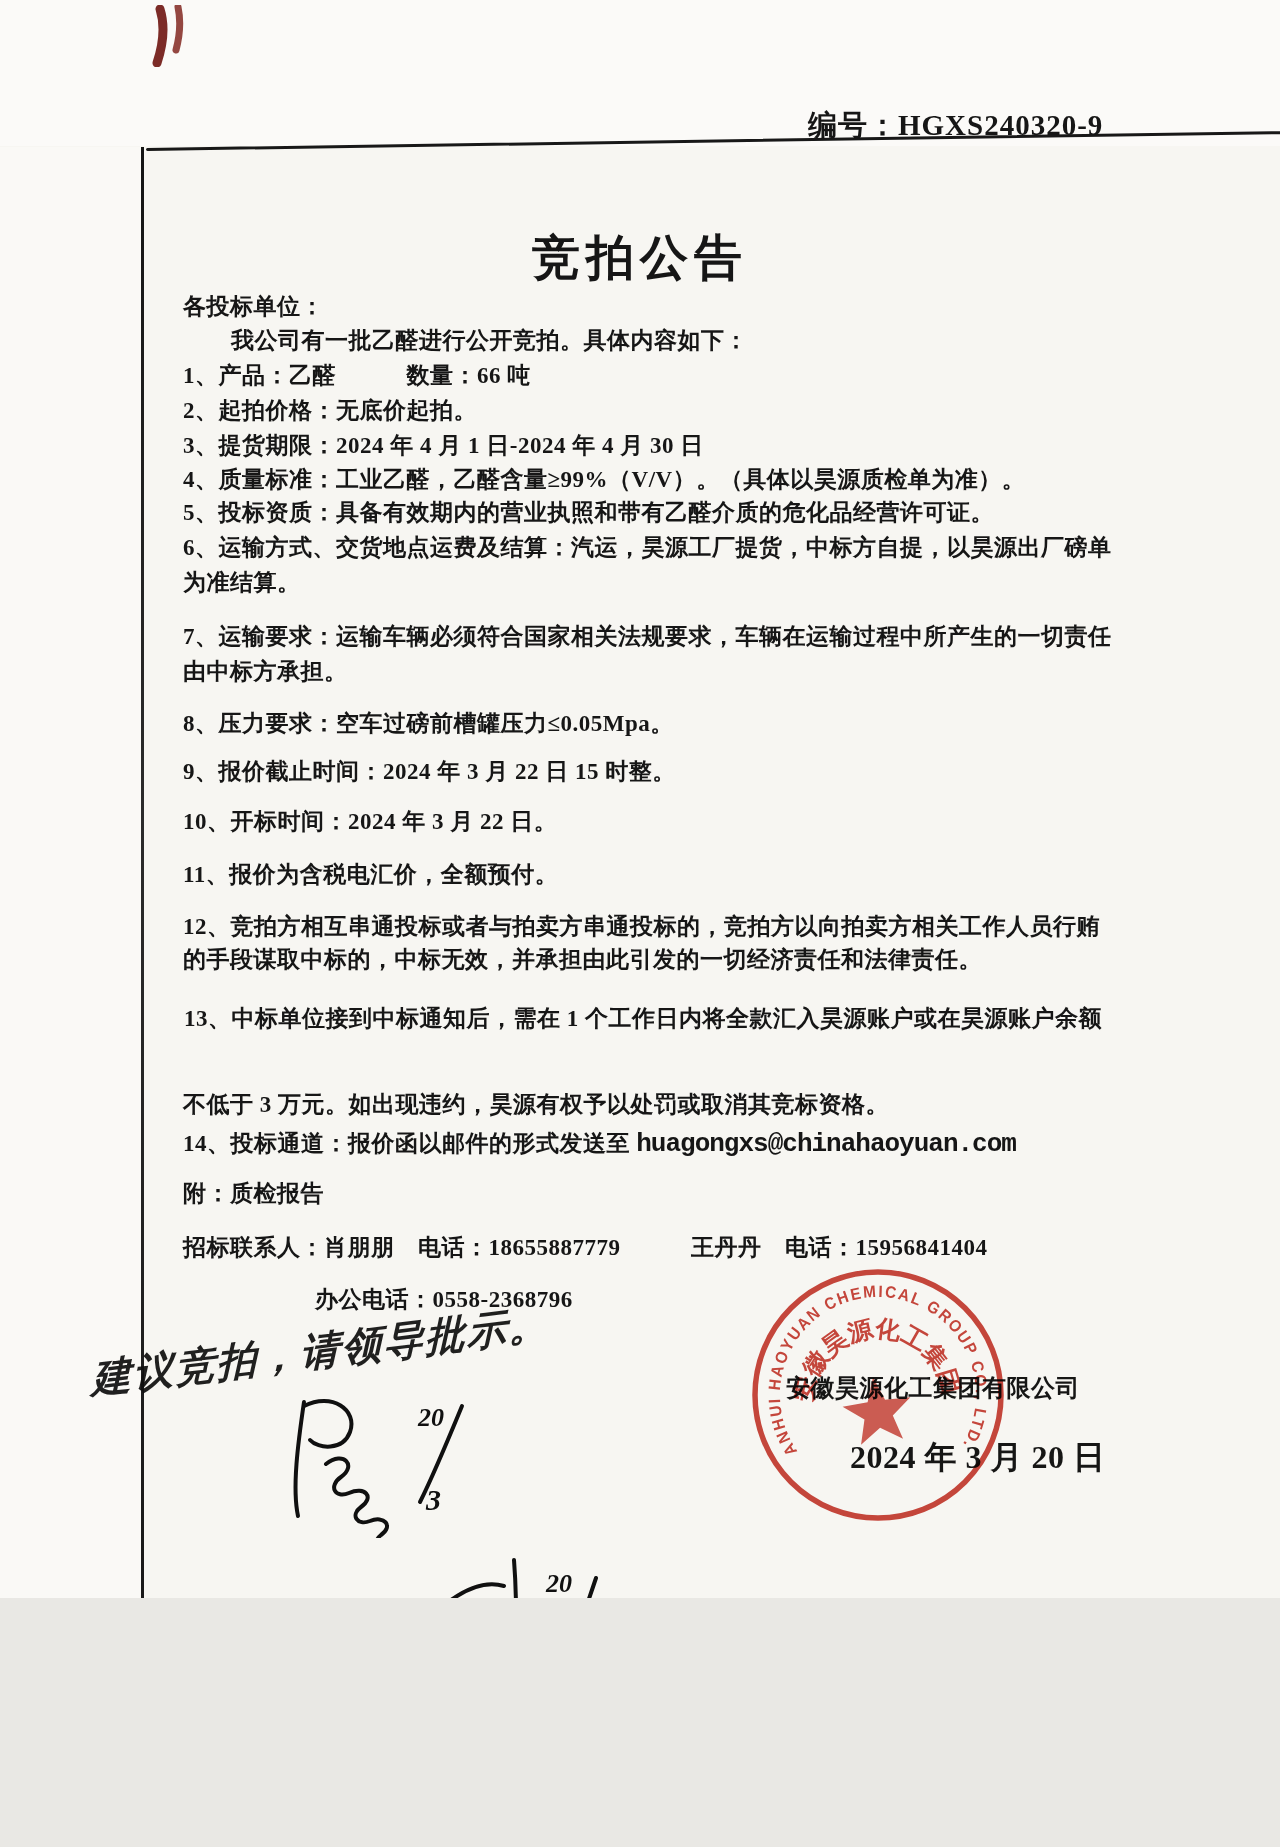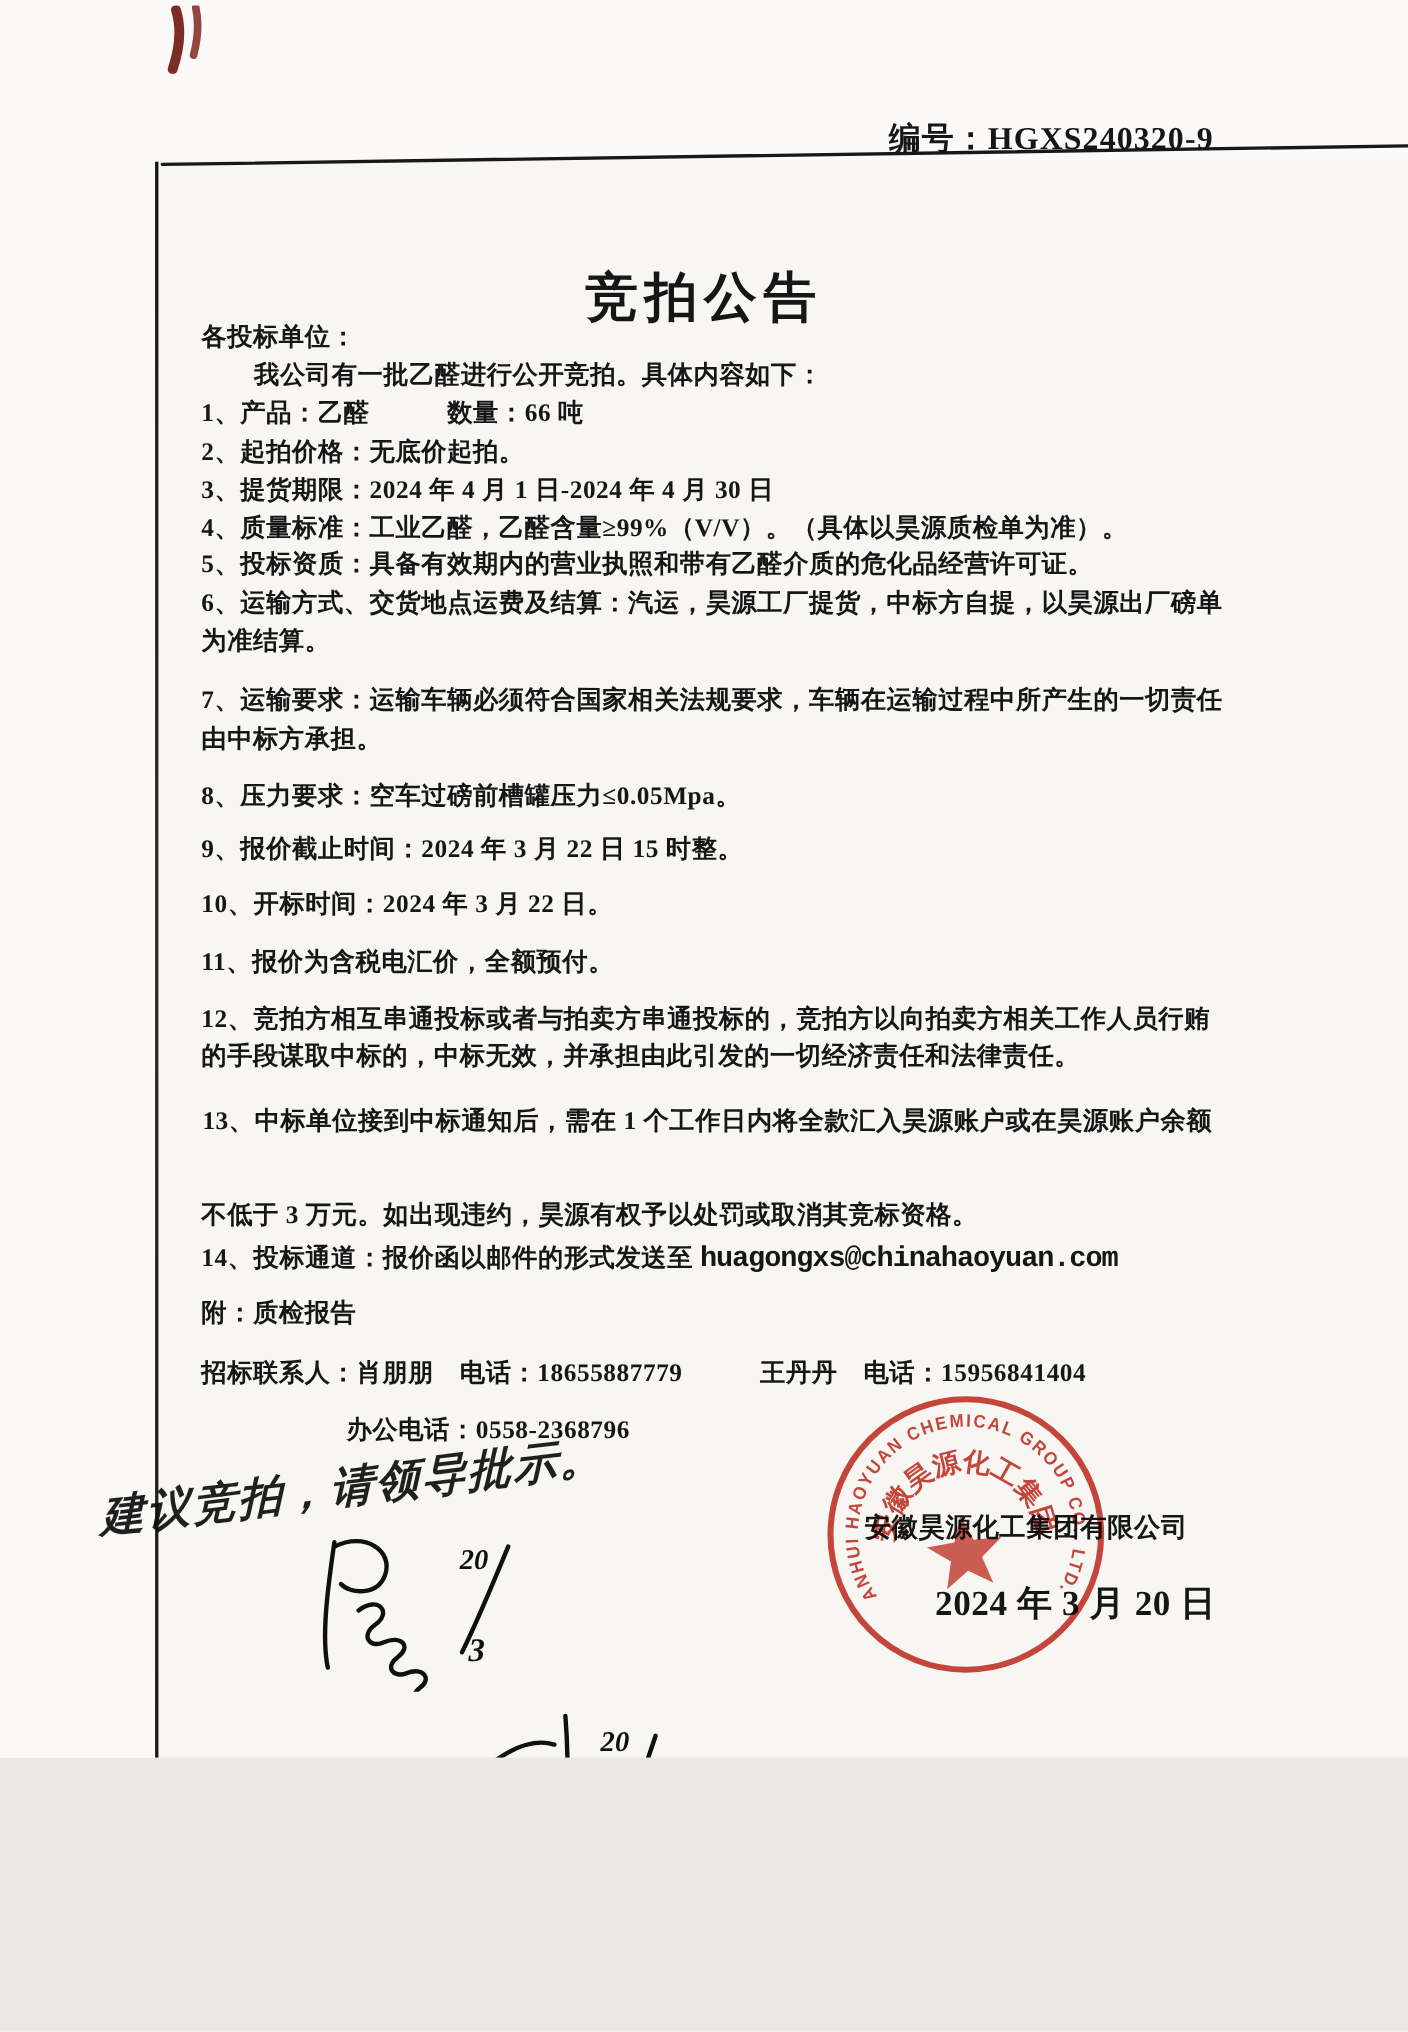--- a/index.html
+++ b/index.html
@@ -43,21 +43,21 @@
   <div class="abs corner-shadow"></div>
   <div class="abs scan-bottom"></div>
 
   <svg class="abs" style="left:148px;top:5px;" width="52" height="62">
     <path d="M 12,4 C 17,20 15,40 9,58" stroke="#6e1410" stroke-width="9" fill="none" stroke-linecap="round" opacity="0.9"></path>
     <path d="M 30,2 C 33,16 32,30 28,45" stroke="#7a1a13" stroke-width="7" fill="none" stroke-linecap="round" opacity="0.8"></path>
   </svg>
 
   <div class="abs doc-number" style="left:808px;top:106px;">编号：HGXS240320-9</div>
 
-  <div class="abs doc-title" style="top:226px;margin-top:12px;">竞拍公告</div>
+  <div class="abs doc-title" style="top:226px;">竞拍公告</div>
 
   <div class="abs bl" style="left:183px;top:291px;">各投标单位：</div>
   <div class="abs bl" style="left:231px;top:325px;">我公司有一批乙醛进行公开竞拍。具体内容如下：</div>
   <div class="abs bl" style="left:183px;top:360px;">1、产品：乙醛　　　数量：66 吨</div>
   <div class="abs bl" style="left:183px;top:395px;">2、起拍价格：无底价起拍。</div>
   <div class="abs bl" style="left:183px;top:430px;">3、提货期限：2024 年 4 月 1 日-2024 年 4 月 30 日</div>
   <div class="abs bl" style="left:183px;top:464px;">4、质量标准：工业乙醛，乙醛含量≥99%（V/V）。（具体以昊源质检单为准）。</div>
   <div class="abs bl" style="left:183px;top:497px;">5、投标资质：具备有效期内的营业执照和带有乙醛介质的危化品经营许可证。</div>
   <div class="abs bl" style="left:183px;top:532px;">6、运输方式、交货地点运费及结算：汽运，昊源工厂提货，中标方自提，以昊源出厂磅单</div>
   <div class="abs bl" style="left:183px;top:567px;">为准结算。</div>

